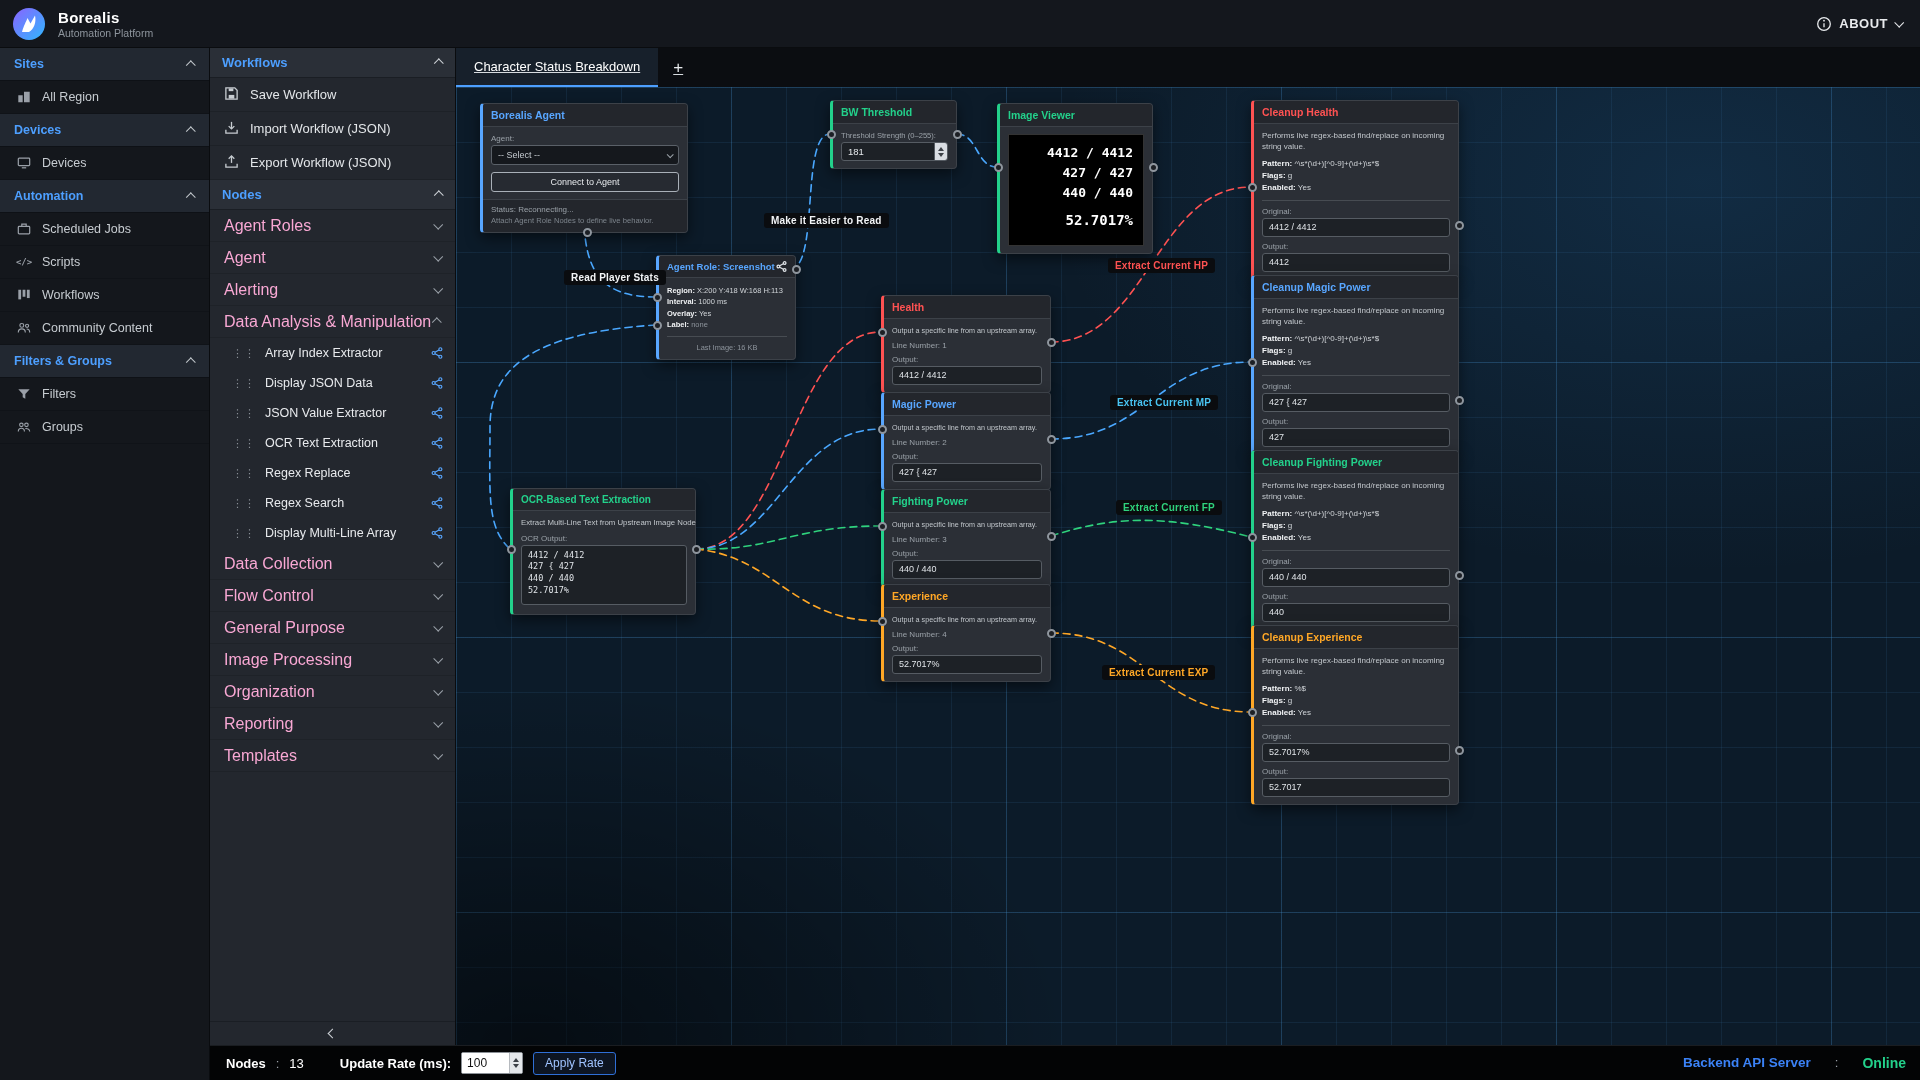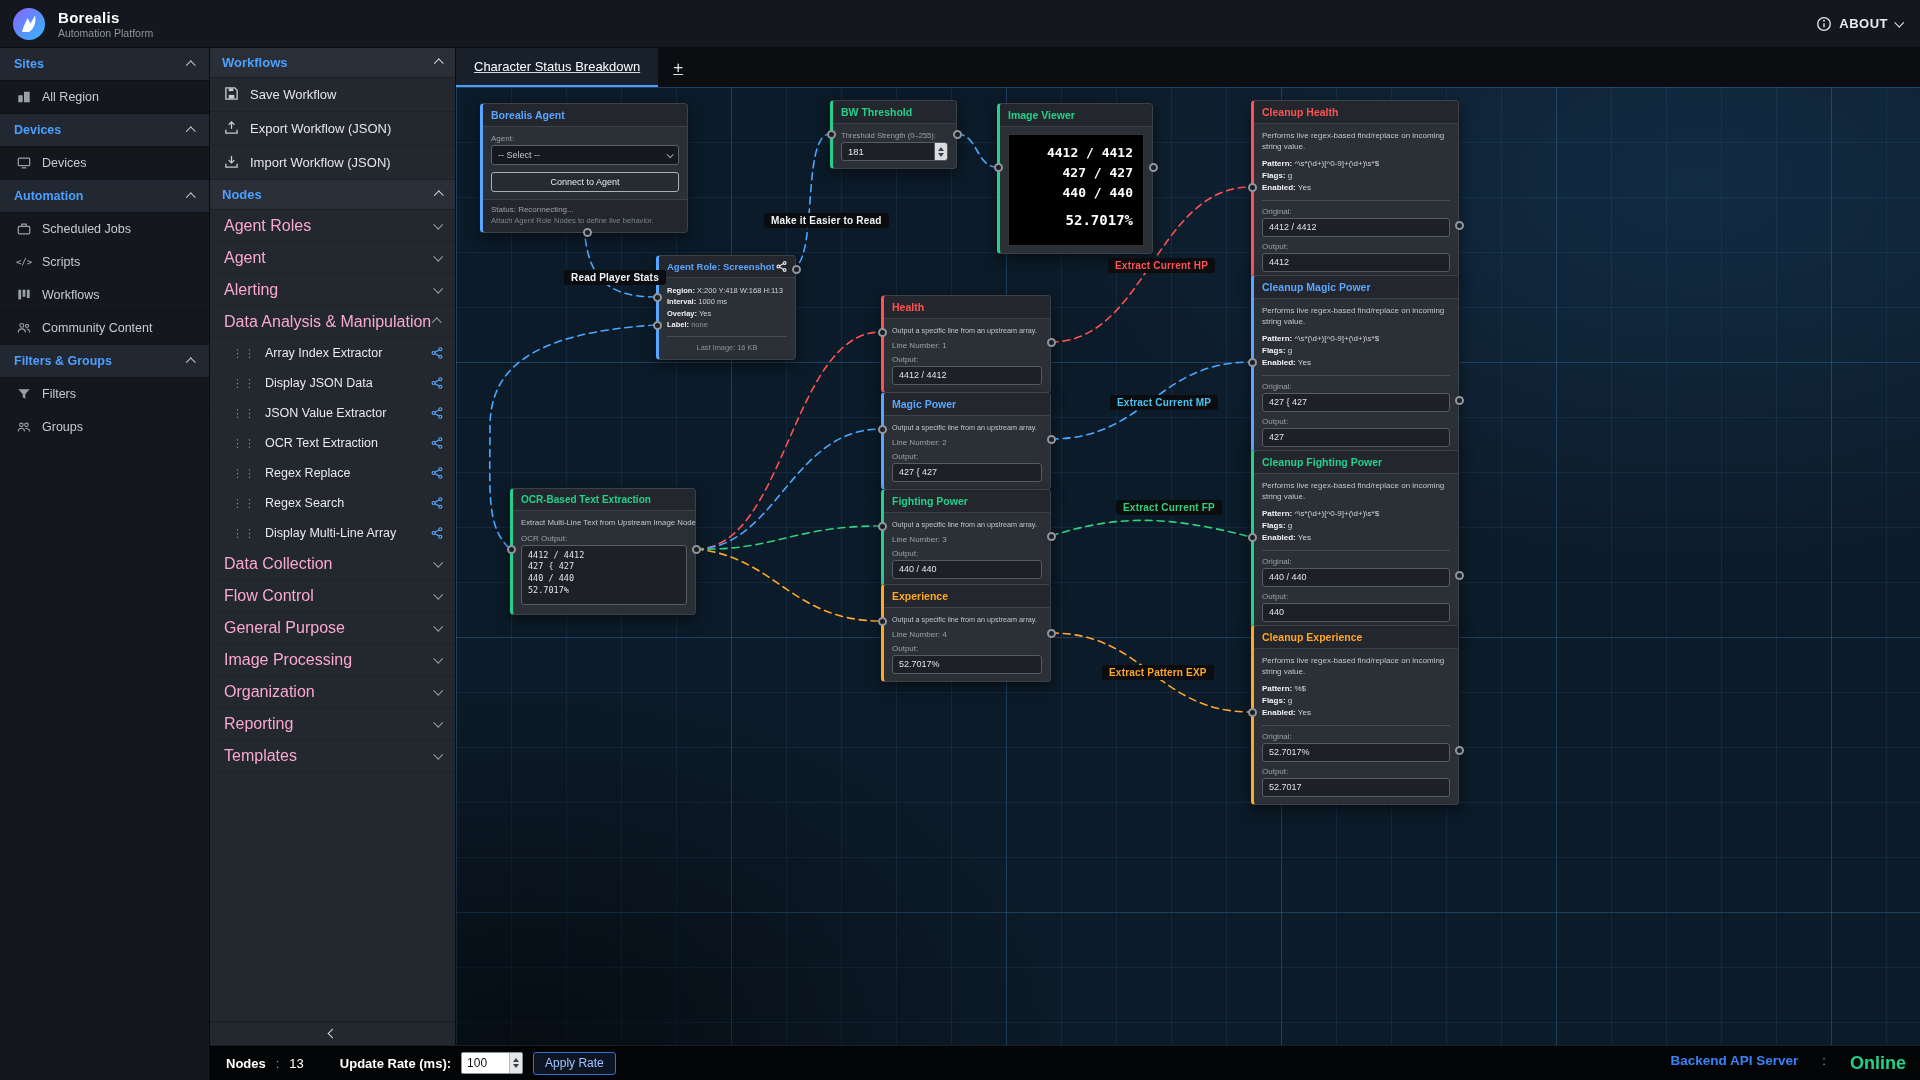--- a/index.html
+++ b/index.html
@@ -126,21 +126,21 @@
   .sb-val { font-size:13px; color:#fff; }
   .sb-gap { width:16px; }
   .sb-numwrap { display:flex; height:22px; width:62px; border:1px solid #8b9096; border-radius:2px; overflow:hidden; background:#fff; }
   .sb-numwrap input { flex:1; min-width:0; border:none; outline:none; background:#fff; color:#111; font-size:12px;
                       padding:0 5px; font-family:"Liberation Sans",sans-serif; }
   .sb-numwrap .spin { background:#e4e7ea; border-left:1px solid #b6babf; }
   .sb-btn { height:23px; padding:0 11px; background:#0d1522; border:1px solid #2f6fd6; border-radius:3px;
             color:#9fc3ff; font-size:12px; cursor:pointer; font-family:"Liberation Sans",sans-serif; }
   .sb-right { margin-left:auto; display:flex; align-items:flex-start; gap:24px; }
   .sb-backend { color:#3b82f6; font-weight:700; font-size:13.5px; }
-  .sb-online { color:#23d18b; font-weight:700; font-size:18px; }
+  .sb-online { color:#23d18b; font-weight:700; font-size:14px; }
   .right-col { flex:1; display:flex; flex-direction:column; min-width:0; }
   .right-top { flex:1; display:flex; min-height:0; }
 </style>
 </head>
 <body>
 
 <div class="app">
 
   <div class="topbar">
     <div class="brand">
@@ -282,35 +282,35 @@
                   <rect x="5" y="9.5" width="6" height="4" fill="#c7ccd1"></rect>
                   <rect x="5" y="2.5" width="5" height="3" fill="#c7ccd1"></rect>
                 </svg>
             </span>
             <span>Save Workflow</span>
           </div>
           <div class="action-row">
             <span>
               <svg width="15" height="15" viewBox="0 0 16 16" fill="none" stroke="#c7ccd1" stroke-width="1.4">
                   <path d="M2 10.5V14h12v-3.5"></path>
-                  <path d="M8 9.5v-7"></path>
-                  <path d="M5 5l3-3 3 3"></path>
+                  <path d="M8 2v7"></path>
+                  <path d="M5 6.5L8 9.5l3-3"></path>
                 </svg>
             </span>
-            <span>Export Workflow (JSON)</span>
+            <span>Import Workflow (JSON)</span>
           </div>
           <div class="action-row">
             <span>
               <svg width="15" height="15" viewBox="0 0 16 16" fill="none" stroke="#c7ccd1" stroke-width="1.4">
                   <path d="M2 10.5V14h12v-3.5"></path>
-                  <path d="M8 2v7"></path>
-                  <path d="M5 6.5L8 9.5l3-3"></path>
+                  <path d="M8 9.5v-7"></path>
+                  <path d="M5 5l3-3 3 3"></path>
                 </svg>
             </span>
-            <span>Import Workflow (JSON)</span>
+            <span>Export Workflow (JSON)</span>
           </div>
 
           <div class="panel-head">
             <span>Nodes</span>
             <span class="chev up"></span>
           </div>
 
           <div class="cat">
             <span>Agent Roles</span>
             <span class="chev down"></span>
@@ -690,21 +690,21 @@
               </div>
               <span class="port" style="left:-6px;top:82px"></span>
               <span class="port" style="right:-6px;top:120px"></span>
             </div>
 
             <div class="pill pill-white" style="left:108px;top:183px">Read Player Stats</div>
             <div class="pill pill-white" style="left:308px;top:126px">Make it Easier to Read</div>
             <div class="pill pill-red" style="left:652px;top:171px">Extract Current HP</div>
             <div class="pill pill-cyan" style="left:654px;top:308px">Extract Current MP</div>
             <div class="pill pill-green" style="left:660px;top:413px">Extract Current FP</div>
-            <div class="pill pill-orange" style="left:646px;top:578px">Extract Pattern EXP</div>
+            <div class="pill pill-orange" style="left:646px;top:578px">Extract Current EXP</div>
 
           </div>
         </div>
       </div>
 
       <div class="statusb statusbar">
         <span class="sb-bold">Nodes</span>
         <span class="sb-sep">:</span>
         <span class="sb-val">13</span>
         <span class="sb-gap"></span>

